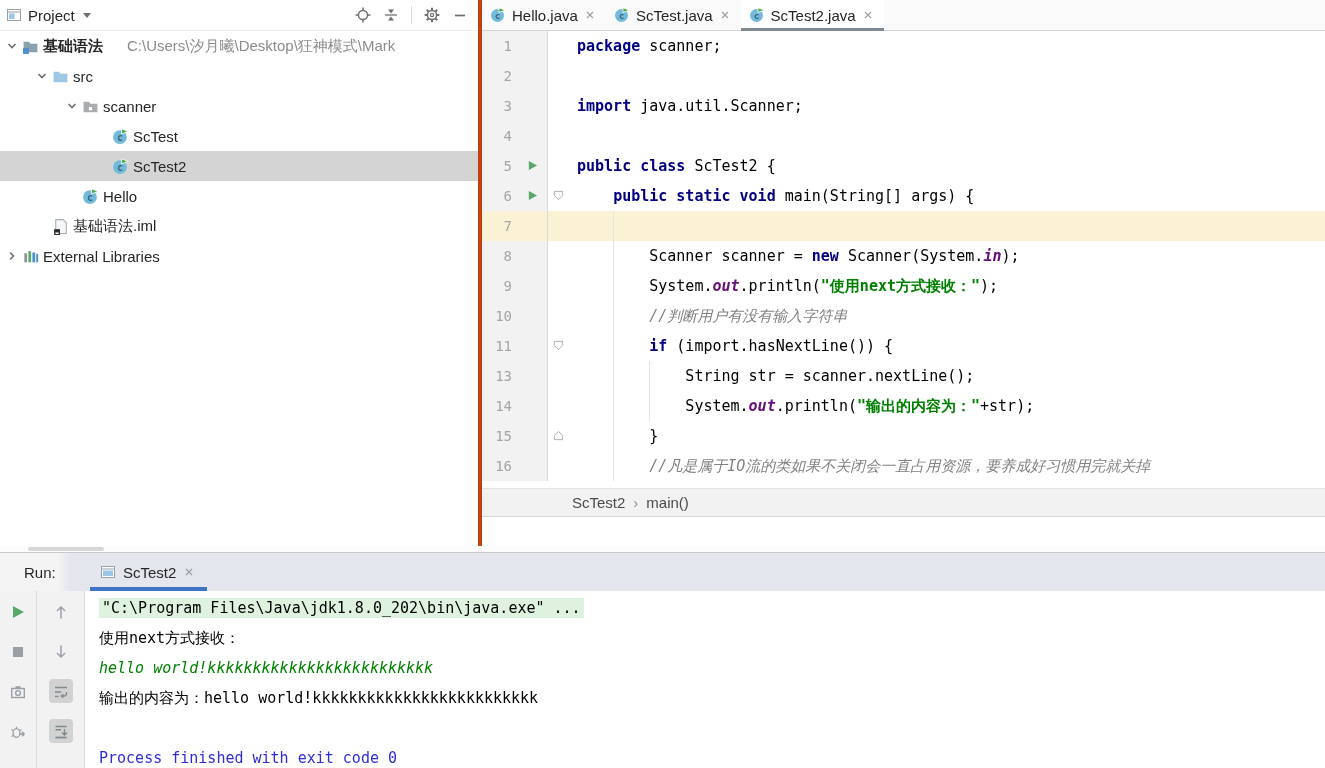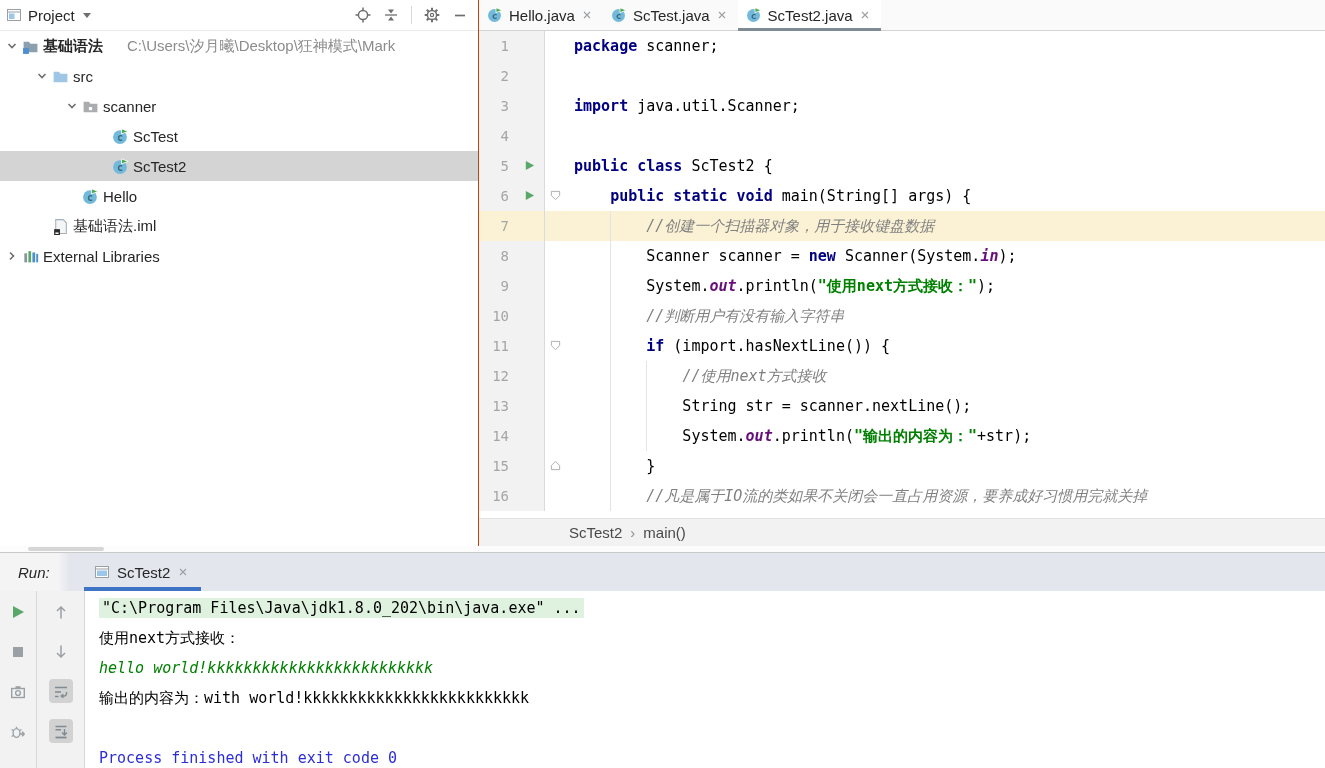--- a/index.html
+++ b/index.html
@@ -2,21 +2,21 @@
 <html><head>
 <meta charset="utf-8">
 <style>
   html,body{margin:0;padding:0;}
   body{width:1325px;height:768px;overflow:hidden;background:#fff;
        font-family:"Liberation Sans","DejaVu Sans",sans-serif;font-size:15px;color:#262626;}
   .app{width:1325px;height:768px;display:flex;flex-direction:column;}
   .top{height:546px;display:flex;min-height:546px;}
 
   
-  .pp{width:478px;min-width:478px;border-right:1px solid #c2410c;display:flex;flex-direction:column;background:#fff;}
+  .pp{width:478px;min-width:478px;border-right:4px solid #c2410c;display:flex;flex-direction:column;background:#fff;}
   .pp-header{height:30px;border-bottom:1px solid #ECECEC;display:flex;align-items:center;padding:0 6px;}
   .pp-title-wrap{display:flex;align-items:center;gap:6px;}
   .pp-title{font-size:15px;color:#262626;}
   .pp-caret{width:0;height:0;border-left:4px solid transparent;border-right:4px solid transparent;border-top:5px solid #6E6E6E;margin-left:2px;}
   .pp-actions{margin-left:auto;display:flex;align-items:center;gap:12px;padding-right:4px;}
   .pp-actions .sep{width:1px;height:18px;background:#D9D9D9;}
   .icon16{width:16px;height:16px;display:inline-flex;}
   .icon16 svg{width:16px;height:16px;}
   .icon18 svg{width:18px;height:18px;}
   .tree{flex:1;overflow:hidden;}
@@ -55,21 +55,21 @@
   .crumbbar{margin-top:7px;height:27px;min-height:27px;background:#F2F2F2;border-top:1px solid #E2E2E2;border-bottom:1px solid #D8D8D8;display:flex;align-items:center;padding-left:90px;color:#4A4A4A;font-size:15px;gap:8px;}
   .crumb-sep{color:#8C8C8C;}
 
   
   .splitter{height:6px;min-height:6px;background:#FCFCFC;position:relative;}
   .grip{position:absolute;left:28px;top:1px;width:76px;height:4px;border-radius:3px;background:#D6D6D6;}
 
   
   .run{height:216px;min-height:216px;display:flex;flex-direction:column;border-top:1px solid #C9C9C9;}
   .run-header{height:38px;min-height:38px;display:flex;align-items:stretch;background:linear-gradient(to right,#F4F4F4 0,#F4F4F4 58px,#E3E6ED 70px,#E3E6ED 100%);}
-  .run-label{width:66px;display:flex;align-items:center;padding-left:18px;color:#262626;font-style:italic;}
+  .run-label{width:66px;display:flex;align-items:center;padding-left:24px;color:#262626;}
   .run-tab{display:flex;align-items:center;gap:7px;padding:0 12px 0 10px;position:relative;color:#262626;}
   .run-tab::after{content:"";position:absolute;left:0;right:0;bottom:0;height:4px;background:#3D74C6;}
   .run-body{flex:1;display:flex;min-height:0;}
   .toolcol{background:#F2F2F2;border-right:1px solid #D9D9D9;display:flex;flex-direction:column;align-items:center;padding-top:8px;gap:16px;overflow:hidden;}
   .toolcol.c1{width:36px;min-width:36px;}
   .toolcol.c2{width:47px;min-width:47px;}
   .tbtn{width:24px;height:24px;min-height:24px;display:flex;align-items:center;justify-content:center;border-radius:4px;}
   .tbtn.selected{background:#D2D2D2;}
   .console{flex:1;background:#fff;padding:2px 0 0 14px;font-family:"DejaVu Sans Mono","DejaVu Sans",monospace;font-size:15px;overflow:hidden;}
   .con-line{height:30px;line-height:30px;white-space:pre;color:#000;}
@@ -339,21 +339,21 @@
               <span class="foldmark"><svg viewBox="0 0 12 12">
                   <path d="M1.5 1.5 H10.5 V6 L6 10.5 L1.5 6 Z" fill="#fff" stroke="#A8A8A8"></path>
                 </svg></span>
             </span>
             <span class="codetext"><span class="pl">    </span><span class="kw">public static void</span><span class="pl"> main(String[] args) {</span></span>
           </div>
           <div class="cl hl">
             <span class="ln">7</span>
             <span class="gic"></span>
             <span class="fold"></span>
-            <span class="codetext"><span class="guide" style="left: 44.12px;"></span><span class="pl">        </span><span class="cm">//创建一个扫描器对象，用于接收键盘数据</span></span>
+            <span class="codetext"><span class="guide" style="left: 44.12px;"></span><span class="pl">        </span></span>
           </div>
           <div class="cl">
             <span class="ln">8</span>
             <span class="gic"></span>
             <span class="fold"></span>
             <span class="codetext"><span class="guide" style="left: 44.12px;"></span><span class="pl">        Scanner scanner = </span><span class="kw">new</span><span class="pl"> Scanner(System.</span><span class="fd">in</span><span class="pl">);</span></span>
           </div>
           <div class="cl">
             <span class="ln">9</span>
             <span class="gic"></span>
@@ -368,26 +368,20 @@
           </div>
           <div class="cl">
             <span class="ln">11</span>
             <span class="gic"></span>
             <span class="fold">
               <span class="foldmark"><svg viewBox="0 0 12 12">
                   <path d="M1.5 1.5 H10.5 V6 L6 10.5 L1.5 6 Z" fill="#fff" stroke="#A8A8A8"></path>
                 </svg></span>
             </span>
             <span class="codetext"><span class="guide" style="left: 44.12px;"></span><span class="pl">        </span><span class="kw">if</span><span class="pl"> (import.hasNextLine()) {</span></span>
-          </div>
-          <div class="cl">
-            <span class="ln">12</span>
-            <span class="gic"></span>
-            <span class="fold"></span>
-            <span class="codetext"><span class="guide" style="left: 44.12px;"></span><span class="guide" style="left: 80.24px;"></span><span class="pl">            </span><span class="cm">//使用next方式接收</span></span>
           </div>
           <div class="cl">
             <span class="ln">13</span>
             <span class="gic"></span>
             <span class="fold"></span>
             <span class="codetext"><span class="guide" style="left: 44.12px;"></span><span class="guide" style="left: 80.24px;"></span><span class="pl">            String str = scanner.nextLine();</span></span>
           </div>
           <div class="cl">
             <span class="ln">14</span>
             <span class="gic"></span>
@@ -521,19 +515,19 @@
               <svg viewBox="0 0 16 16">
                 <rect x="3" y="10" width="10" height="8" fill="#6E7578"></rect>
               </svg>
             </span>
           </div>
         </div>
       <div class="console" id="console">
           <div class="con-line cmd"><span class="cmd">"C:\Program Files\Java\jdk1.8.0_202\bin\java.exe" ...</span></div>
           <div class="con-line stdout">使用next方式接收：</div>
           <div class="con-line stdin">hello world!kkkkkkkkkkkkkkkkkkkkkkkkk</div>
-          <div class="con-line stdout">输出的内容为：with world!kkkkkkkkkkkkkkkkkkkkkkkkk</div>
+          <div class="con-line stdout">输出的内容为：hello world!kkkkkkkkkkkkkkkkkkkkkkkkk</div>
           <div class="con-line stdout"></div>
           <div class="con-line system">Process finished with exit code 0</div>
         </div>
     </div>
   </div>
 </div>
 
 </body></html>

